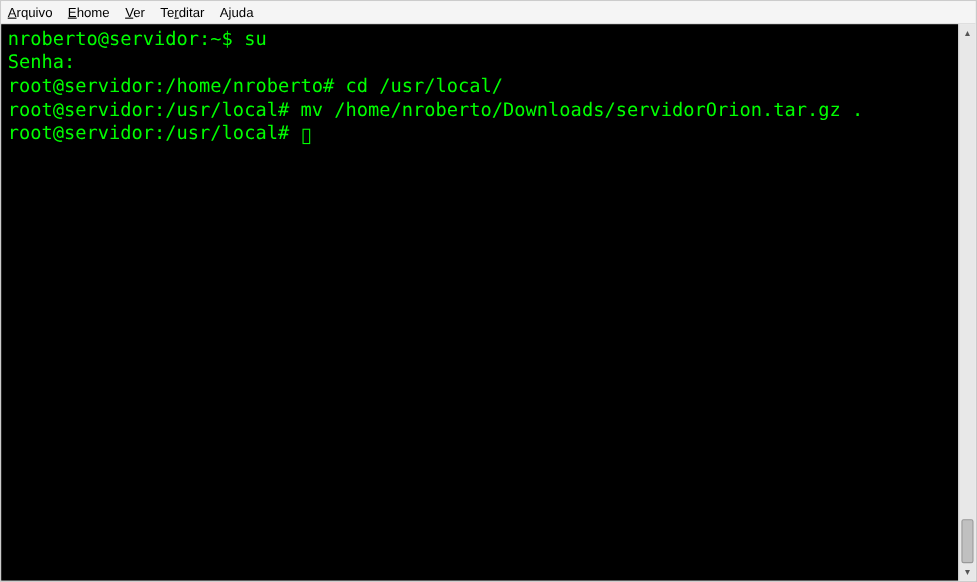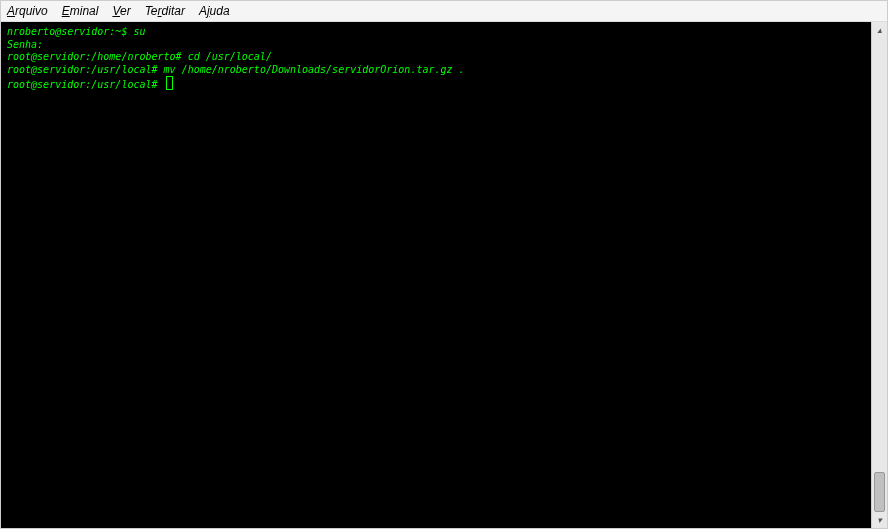--- a/index.html
+++ b/index.html
@@ -1,15 +1,15 @@
 <!DOCTYPE html>
 <html><head>
   <meta charset="utf-8">
   <style>
-    * { margin: 0; padding: 0; box-sizing: border-box; font-style: italic; }
+    * { margin: 0; padding: 0; box-sizing: border-box; }
     body {
       width: 888px;
       height: 529px;
       font-family: sans-serif;
       background: #f0f0f0;
       display: flex;
       flex-direction: column;
       border: 1px solid #ccc;
     }
     .menubar {
@@ -30,21 +30,21 @@
     .terminal-wrapper {
       flex: 1;
       display: flex;
       background: #f0f0f0;
     }
     .terminal {
       flex: 1;
       background: #000;
       color: #00ff00;
       font-family: "DejaVu Sans Mono", "Courier New", monospace;
-      font-size: 10px;
+      font-size: 17px;
       line-height: 1.25;
       padding: 4px 6px;
       overflow: hidden;
       white-space: pre;
     }
     .terminal .line {
       display: block;
     }
     .cursor {
       display: inline-block;
@@ -88,21 +88,21 @@
       background: #c0c0c0;
       border: 1px solid #999;
       border-radius: 2px;
     }
   </style>
 </head>
 <body>
 
 <div class="menubar">
   <span class="menu-item"><span class="underline">A</span><span>rquivo</span></span>
-  <span class="menu-item"><span class="underline">E</span><span>minal</span></span>
+  <span class="menu-item"><span class="underline">E</span><span>home</span></span>
   <span class="menu-item"><span class="underline">V</span><span>er</span></span>
   <span class="menu-item"><span>Te</span><span class="underline">r</span><span>ditar</span></span>
   <span class="menu-item"><span>A</span><span class="underline">j</span><span>uda</span></span>
 </div>
 
 <div class="terminal-wrapper">
   <div class="terminal"><span class="line"><span>nroberto@servidor:~$ </span><span>su</span></span><span class="line"><span>Senha:</span></span><span class="line"><span>root@servidor:/home/nroberto# </span><span>cd /usr/local/</span></span><span class="line"><span>root@servidor:/usr/local# </span><span>mv /home/nroberto/Downloads/servidorOrion.tar.gz .</span></span><span class="line"><span>root@servidor:/usr/local# </span><span class="cursor"></span></span></div>
   <div class="scrollbar">
     <div class="scroll-arrow">▴</div>
     <div class="scroll-track">

